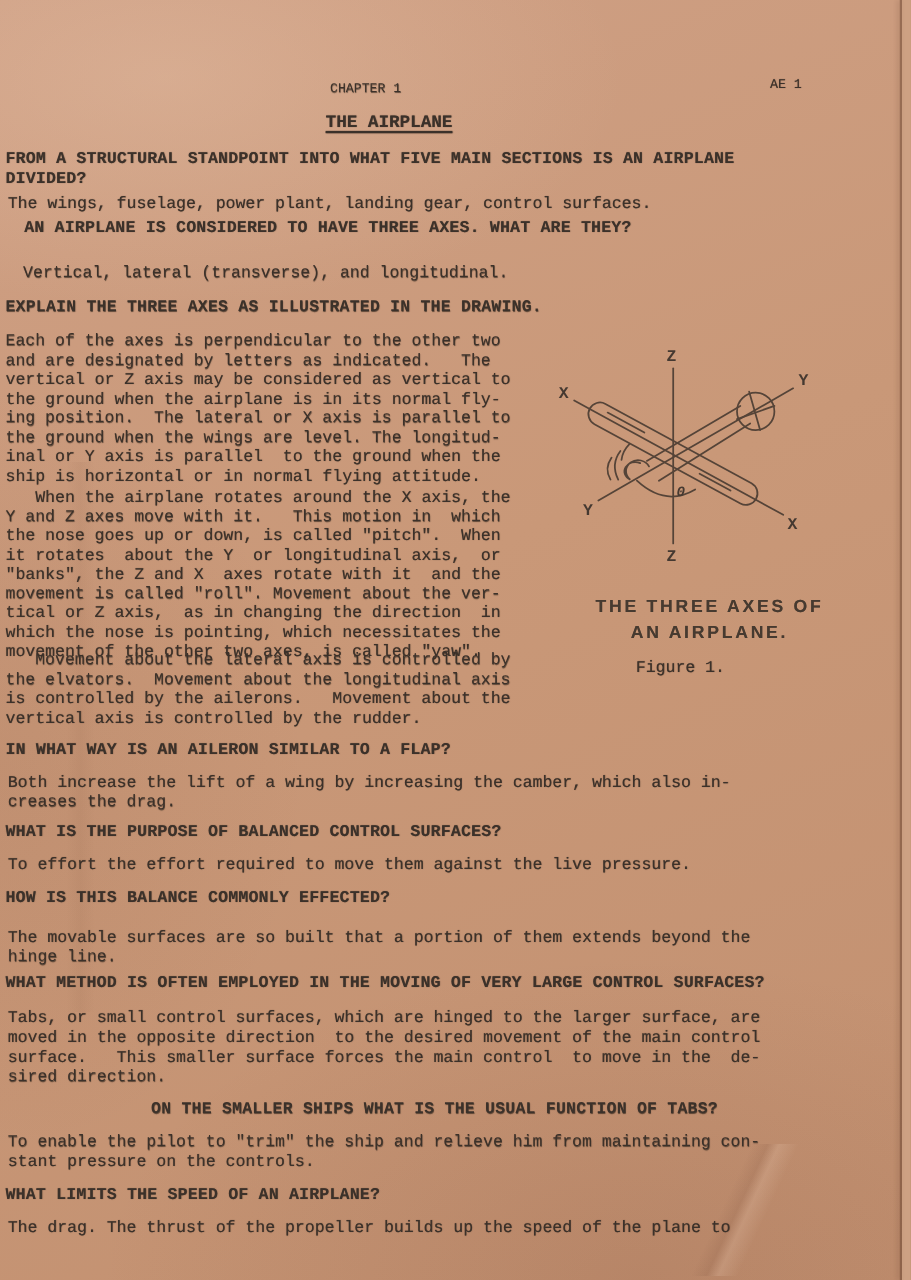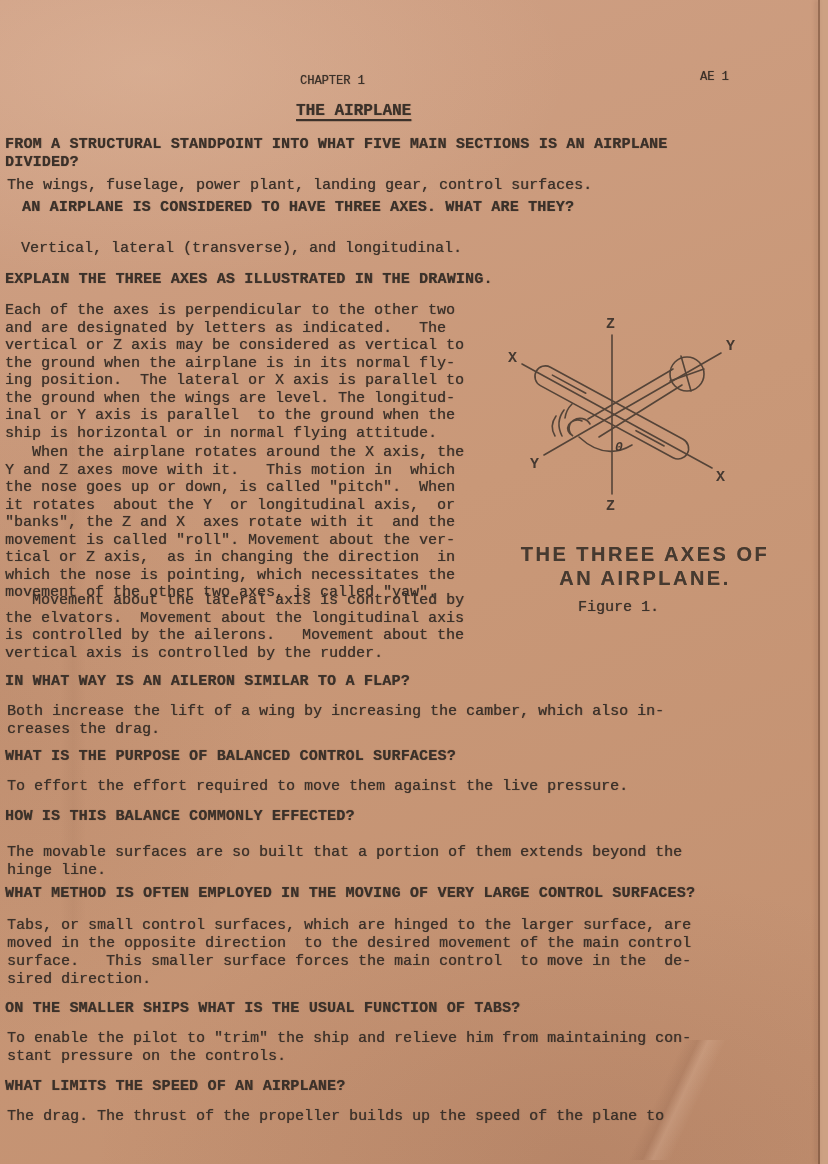--- a/index.html
+++ b/index.html
@@ -28,21 +28,21 @@
   .ink{color:#3b312a;text-shadow:0.3px 0.3px 0.8px rgba(58,44,34,.75);}
   .pre{white-space:pre-wrap;}
   .q{position:absolute;font-size:15px;line-height:18px;font-weight:700;letter-spacing:.2px;}
   .a{position:absolute;font-size:15px;line-height:18px;}
   .para{position:absolute;font-size:15px;line-height:17.5px;width:478px;}
   .hdr{position:absolute;font-size:12px;font-weight:400;}
   .title{position:absolute;font-size:16px;font-weight:700;
     text-decoration:underline;text-underline-offset:4px;text-decoration-thickness:1.5px;}
   .fig-caption{position:absolute;left:520px;width:250px;text-align:center;
     font-family:"Liberation Sans","DejaVu Sans",sans-serif;font-weight:700;
-    font-size:20px;letter-spacing:2.5px;color:#463a30;text-shadow:0 0 .6px rgba(60,45,35,.6);}
+    font-size:16px;letter-spacing:2.5px;color:#463a30;text-shadow:0 0 .6px rgba(60,45,35,.6);}
   .fig-number{position:absolute;font-size:15px;}
   svg text{font-family:"Liberation Mono","DejaVu Sans Mono",monospace;font-weight:700;fill:#453931;}
 </style>
 </head>
 <body>
 
 <div class="paper"></div>
 <div class="crease crease1"></div>
 <div class="crease crease2"></div>
 
@@ -133,21 +133,21 @@
 <div class="q ink" style="left:5px;top:808px;width:780px;">HOW IS THIS BALANCE COMMONLY EFFECTED?</div>
 <div class="a ink pre" style="left:7px;top:844px;width:780px;">The movable surfaces are so built that a portion of them extends beyond the
 hinge line.</div>
 
 <div class="q ink" style="left:5px;top:885px;width:790px;">WHAT METHOD IS OFTEN EMPLOYED IN THE MOVING OF VERY LARGE CONTROL SURFACES?</div>
 <div class="a ink pre" style="left:7px;top:917px;width:790px;">Tabs, or small control surfaces, which are hinged to the larger surface, are
 moved in the opposite direction  to the desired movement of the main control
 surface.   This smaller surface forces the main control  to move in the  de-
 sired direction.</div>
 
-<div class="q ink" style="left:5px;top:1000px;width:780px;">ON THE SMALLER SHIPS WHAT IS THE USUAL FUNCTION OF TABS?</div>
+<div class="q ink" style="left:5px;top:1000px;width:780px;text-align:center;">ON THE SMALLER SHIPS WHAT IS THE USUAL FUNCTION OF TABS?</div>
 <div class="a ink pre" style="left:7px;top:1030px;width:780px;">To enable the pilot to "trim" the ship and relieve him from maintaining con-
 stant pressure on the controls.</div>
 
 <div class="q ink" style="left:5px;top:1078px;width:780px;">WHAT LIMITS THE SPEED OF AN AIRPLANE?</div>
 <div class="a ink" style="left:7px;top:1108px;width:790px;">The drag.  The thrust of the propeller builds up the speed of the plane to</div>
 
 <div class="page-edge-strip"></div>
 <div class="page-edge-line"></div>
 
 </body></html>

